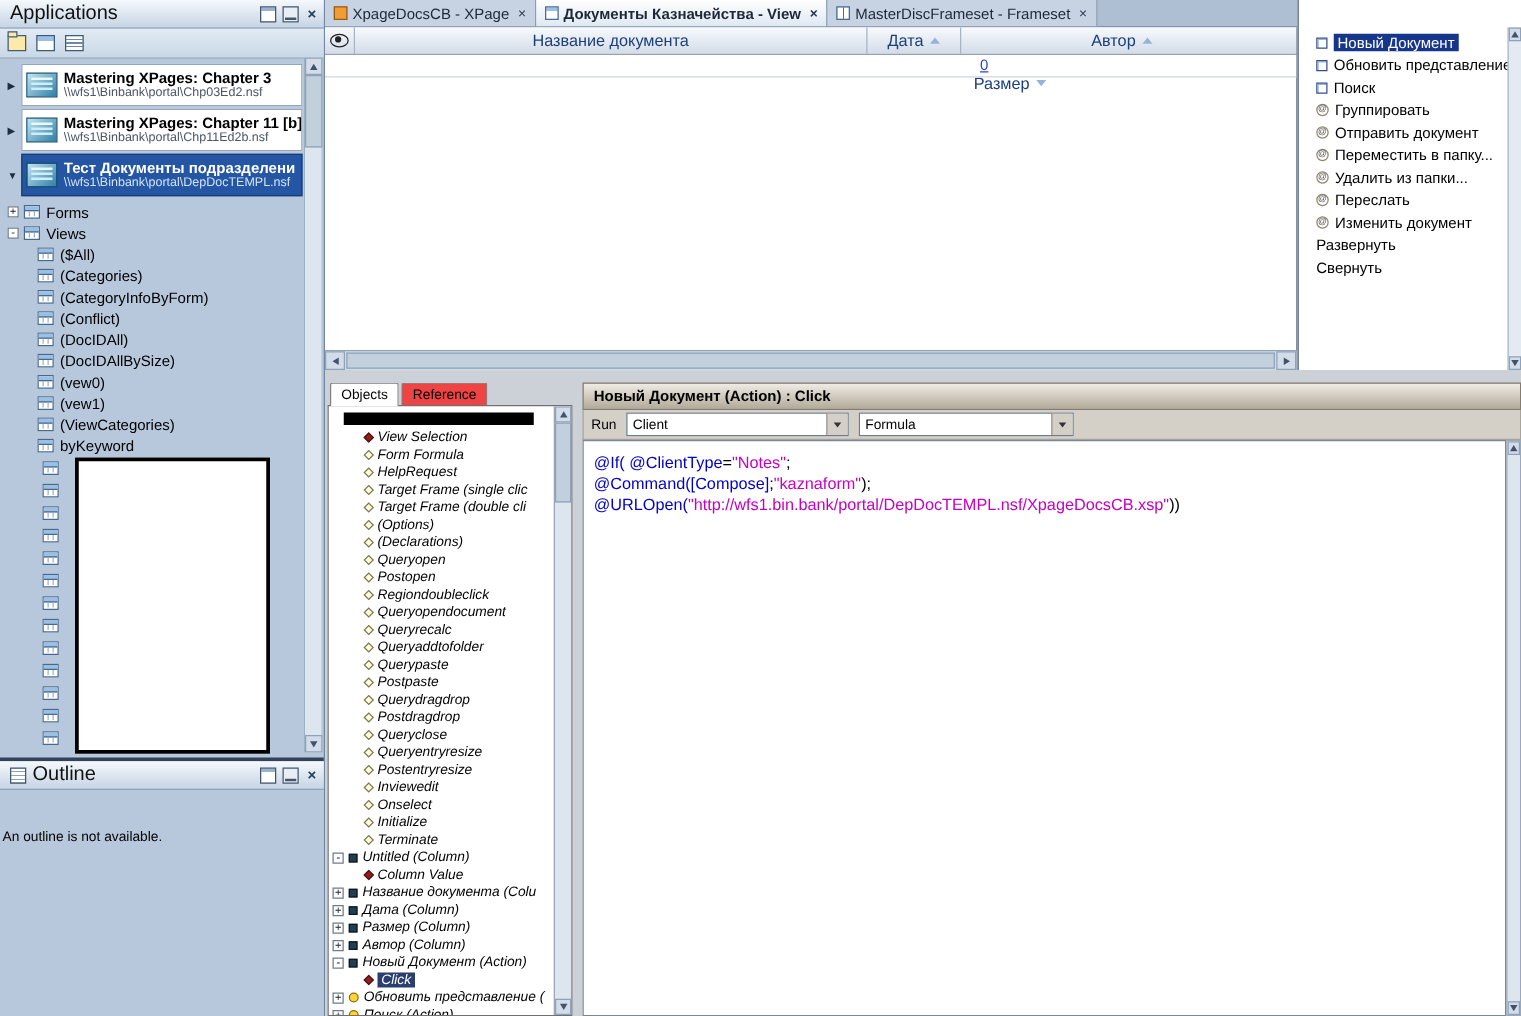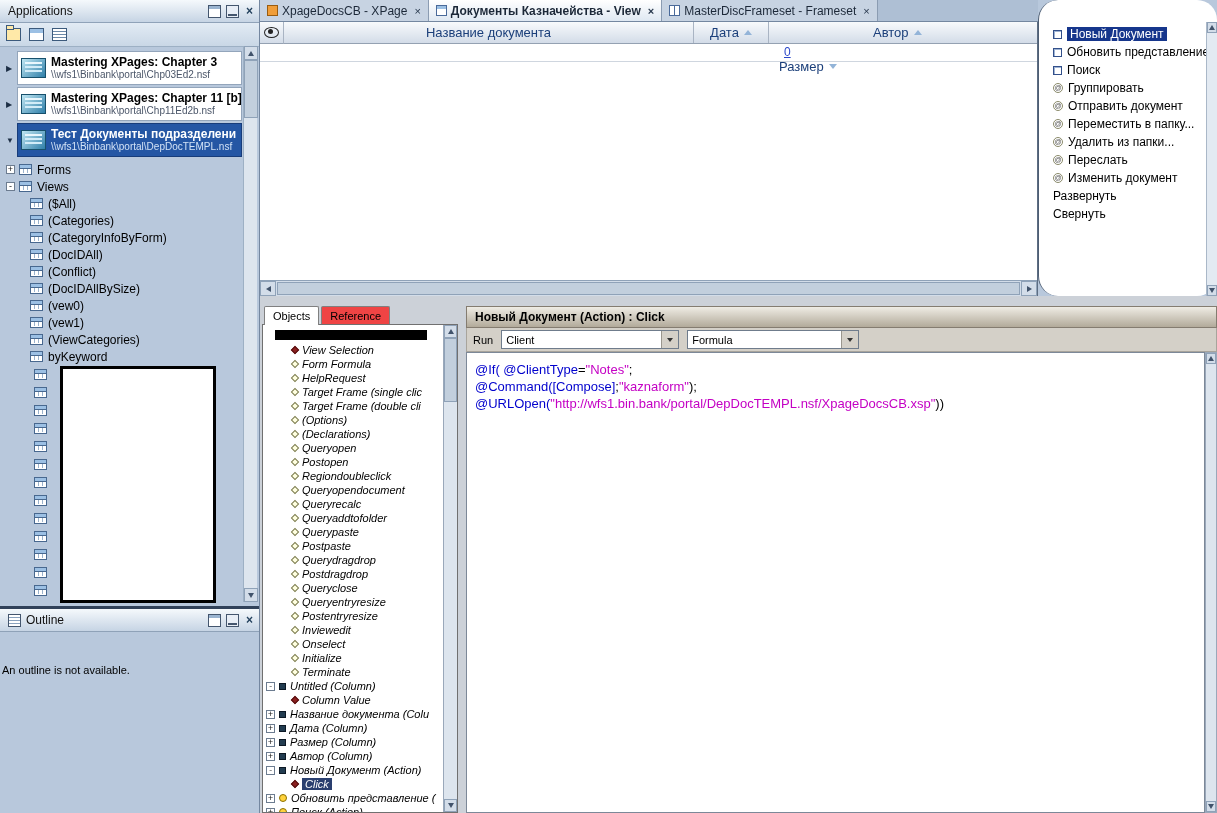--- a/index.html
+++ b/index.html
@@ -5,21 +5,21 @@
   html,body{margin:0;padding:0;}
   body{
     width:1217px;height:813px;position:relative;overflow:hidden;
     font-family:"Liberation Sans",sans-serif;background:#b8c8dc;font-size:12px;color:#000;
   }
   
   .panel-header{
     height:22px;display:flex;align-items:center;padding:0 4px 0 8px;
     background:linear-gradient(#f5f9fc,#c6d4e4);border-bottom:1px solid #8fa2b8;
   }
-  .ph-title{font-size:12px;color:#111;flex:1;white-space:nowrap;overflow:hidden;}
+  .ph-title{font-size:16px;color:#111;flex:1;white-space:nowrap;overflow:hidden;}
   .ph-controls{display:flex;gap:5px;align-items:center;}
   .ph-btn{width:11px;height:11px;display:inline-block;cursor:default;}
   .ph-btn.grid{border:1px solid #44566e;background:
     linear-gradient(#9ab4d0 0 3px,#fff 3px);}
   .ph-btn.minb{border:1px solid #44566e;background:#e8eef6;position:relative;}
   .ph-btn.minb::after{content:"";position:absolute;left:1px;right:1px;bottom:1px;height:2px;background:#44566e;}
   .ph-btn.closeb{position:relative;color:#24425e;font-size:12px;line-height:11px;text-align:center;}
   .ph-btn.closeb::before{content:"×";font-weight:bold;}
   .mk{width:9px;height:9px;box-sizing:border-box;border:1px solid #6c7c90;background:#fff;
       font-size:9px;line-height:7px;text-align:center;display:inline-block;flex:none;margin-right:4px;color:#222;}
@@ -102,21 +102,21 @@
   div.vh-col:nth-of-type(4){flex:1;justify-content:flex-start;padding-left:12px;border-right:none;}
   .sort-glyph{margin-left:5px;display:inline-block;}
   .sort-up  .sort-glyph{width:0;height:0;border-left:4px solid transparent;border-right:4px solid transparent;border-bottom:5px solid #93b4d8;}
   .sort-down .sort-glyph{width:0;height:0;border-left:4px solid transparent;border-right:4px solid transparent;border-top:5px solid #93b4d8;}
   #count-row{position:absolute;left:0;top:22px;right:0;height:17px;background:#fff;border-bottom:1px solid #cfd6df;}
   #row-count{position:absolute;left:524px;top:1px;color:#2a46c8;text-decoration:underline;font-size:12px;}
   #view-hscroll{position:absolute;left:0;bottom:0;right:0;height:16px;background:#d3dde9;border-top:1px solid #8fa2b8;display:flex;box-sizing:border-box;}
   #view-hscroll .sb-btn{width:16px;height:15px;flex:none;}
   #view-hscroll .thumb{flex:1;margin:1px;background:#c2cfdd;border:1px solid #8fa2b8;box-sizing:border-box;}
 
-  #action-pane{position:absolute;left:778px;top:0;width:179px;height:296px;background:#fff;border-left:1px solid #4e5e74;box-sizing:border-box;border-radius:20px;}
+  #action-pane{position:absolute;left:778px;top:0;width:179px;height:296px;background:#fff;border-left:1px solid #4e5e74;box-sizing:border-box;}
   #ap-list{padding-top:25px;}
   .ap-item{height:18px;display:flex;align-items:center;gap:5px;padding-left:14px;font-size:12px;white-space:nowrap;cursor:default;}
   .ap-icon{flex:none;box-sizing:border-box;}
   .aic-square .ap-icon{width:9px;height:9px;border:1px solid #33508a;background:#fff;box-shadow:inset 1px 1px 0 #9fb4d4;}
   .aic-at .ap-icon{width:10px;height:10px;border:1px solid #8a8a6a;border-radius:50%;font-size:7px;line-height:8px;text-align:center;color:#555;}
   .aic-at .ap-icon::before{content:"@";}
   .ap-item.sel-true .ap-label{background:#16368c;color:#fff;padding:0 3px;}
   #ap-scroll{position:absolute;right:0;top:22px;bottom:0;width:11px;background:#e3eaf2;border-left:1px solid #aab8c8;box-sizing:border-box;}
   #ap-scroll .sb-btn{width:10px;height:11px;}
   #ap-scroll .down{position:absolute;bottom:0;}
@@ -241,26 +241,26 @@
             <span class="tree-label">(Categories)</span>
           </div>
 
           <div class="tree-row view">
             <span class="tbl-icon"></span>
             <span class="tree-label">(CategoryInfoByForm)</span>
           </div>
 
           <div class="tree-row view">
             <span class="tbl-icon"></span>
+            <span class="tree-label">(Conflict)</span>
+          </div>
+
+          <div class="tree-row view">
+            <span class="tbl-icon"></span>
             <span class="tree-label">(DocIDAll)</span>
-          </div>
-
-          <div class="tree-row view">
-            <span class="tbl-icon"></span>
-            <span class="tree-label">(Conflict)</span>
           </div>
 
           <div class="tree-row view">
             <span class="tbl-icon"></span>
             <span class="tree-label">(DocIDAllBySize)</span>
           </div>
 
           <div class="tree-row view">
             <span class="tbl-icon"></span>
             <span class="tree-label">(vew0)</span>

